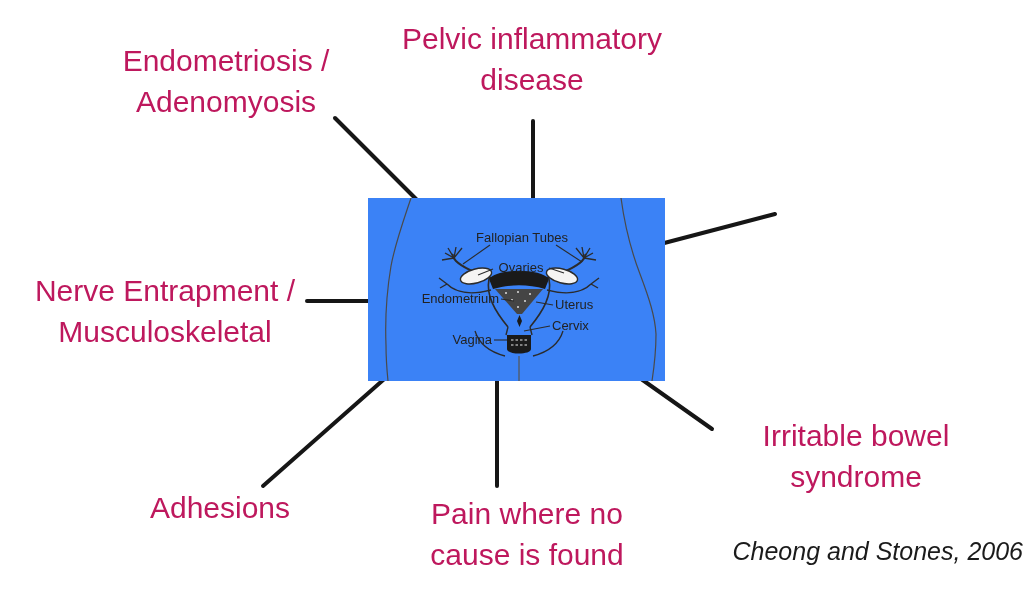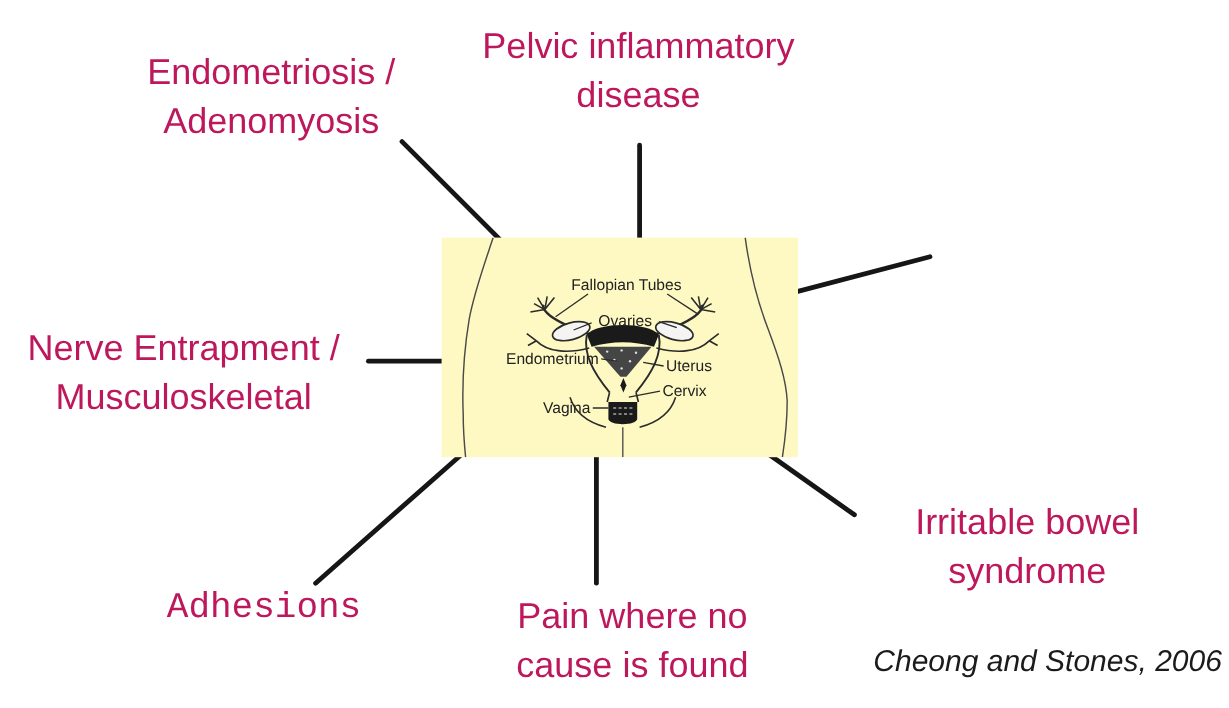--- a/index.html
+++ b/index.html
@@ -24,42 +24,42 @@
     stroke-linecap: round;
   }
   .cause {
     position: absolute;
     font-size: 30px;
     line-height: 41px;
     text-align: center;
     white-space: pre-line;
     color: #be185d;
   }
-  .cause.single { white-space: nowrap; font-family: Liberation Mono, monospace; }
+  .cause.single { white-space: nowrap; }
   #label-endometriosis { left: 66px;  top: 40px;  width: 320px; }
   #label-pid           { left: 372px; top: 18px;  width: 320px; }
   #label-bladder       { left: 712px; top: 118px; width: 300px; }
-  #label-nerve         { left: 0px;   top: 270px; width: 306px; }
+  #label-nerve         { left: 12px;   top: 270px; width: 306px; }
   #label-adhesions     { left: 70px;  top: 487px; width: 300px; }
   #label-no-cause      { left: 377px; top: 493px; width: 300px; }
   #label-ibs           { left: 706px; top: 415px; width: 300px; }
   .citation {
     position: absolute;
     left: 723px; top: 537px; width: 300px;
     font-size: 25px;
     font-style: italic;
-    text-align: center;
+    text-align: right;
     white-space: nowrap;
     color: #1b1b1b;
   }
   .figure {
     position: absolute;
     left: 368px; top: 198px;
     width: 297px; height: 183px;
-    background: #fef9c3;
+    background: #3b82f6;
   }
   .figure svg { display: block; width: 297px; height: 183px; }
   .anat-line   { stroke: #2b2b2b; fill: none; }
   .body-line   { stroke: #4a4a4a; stroke-width: 1.2; fill: none; }
   .leader      { stroke: #2b2b2b; stroke-width: 1.1; fill: none; }
   .anat-text {
     font-family: "Liberation Sans", sans-serif;
     font-size: 13px;
     fill: #222222;
   }

